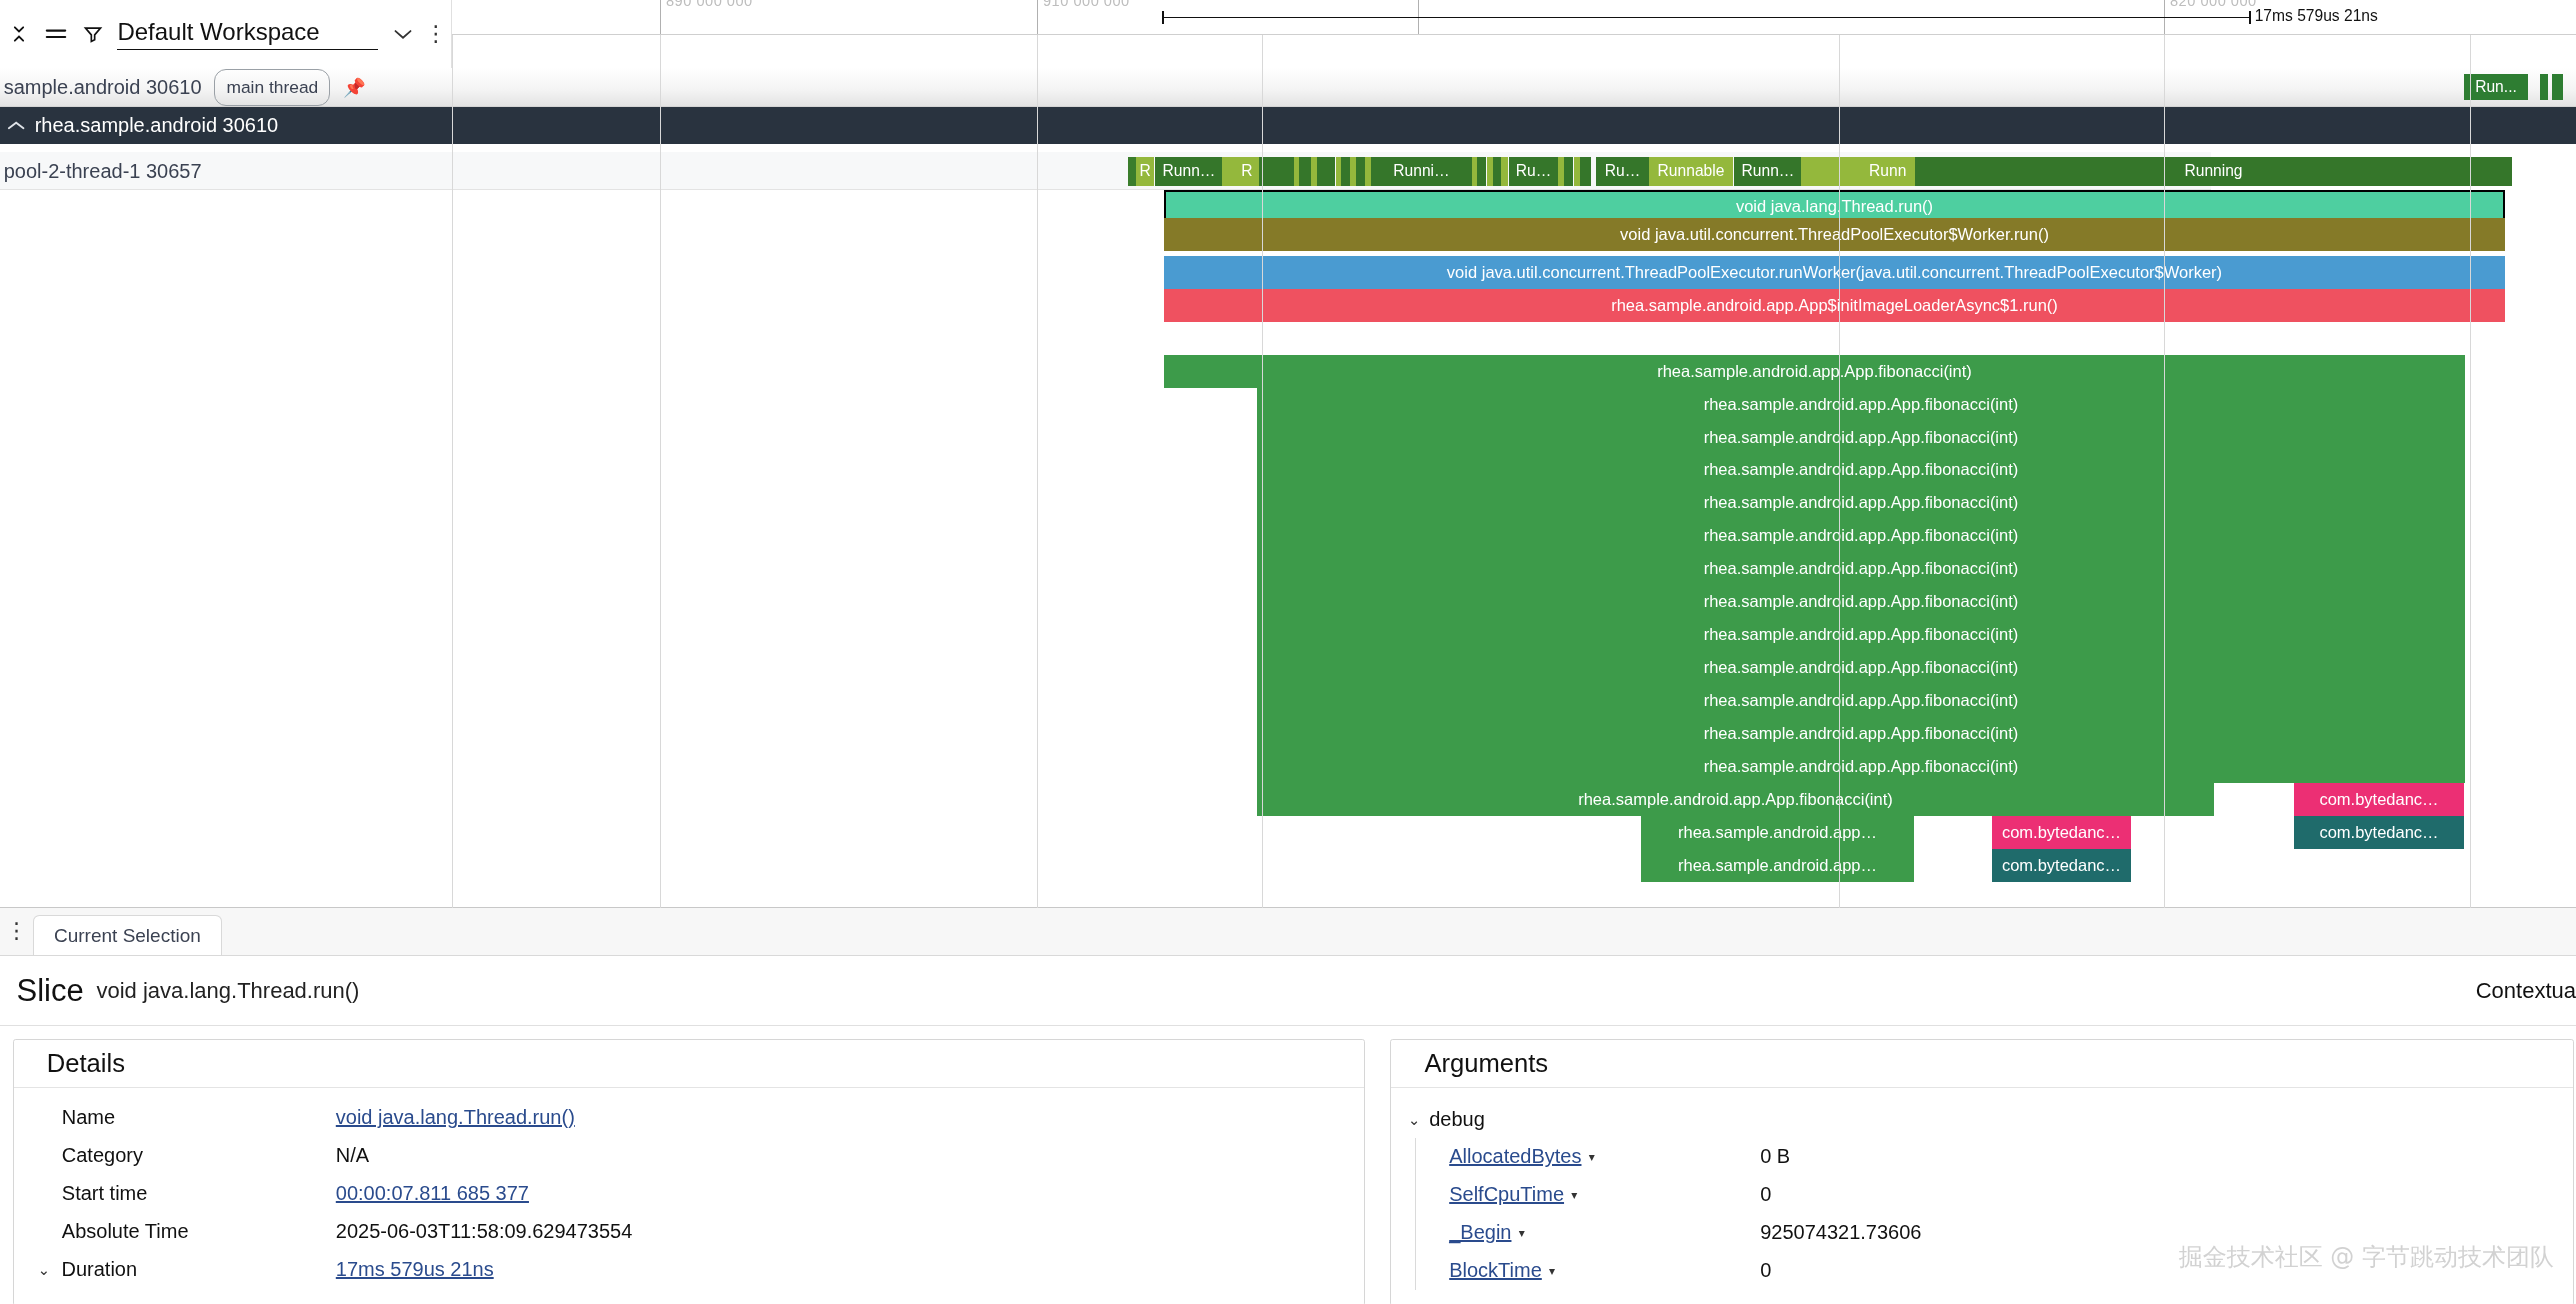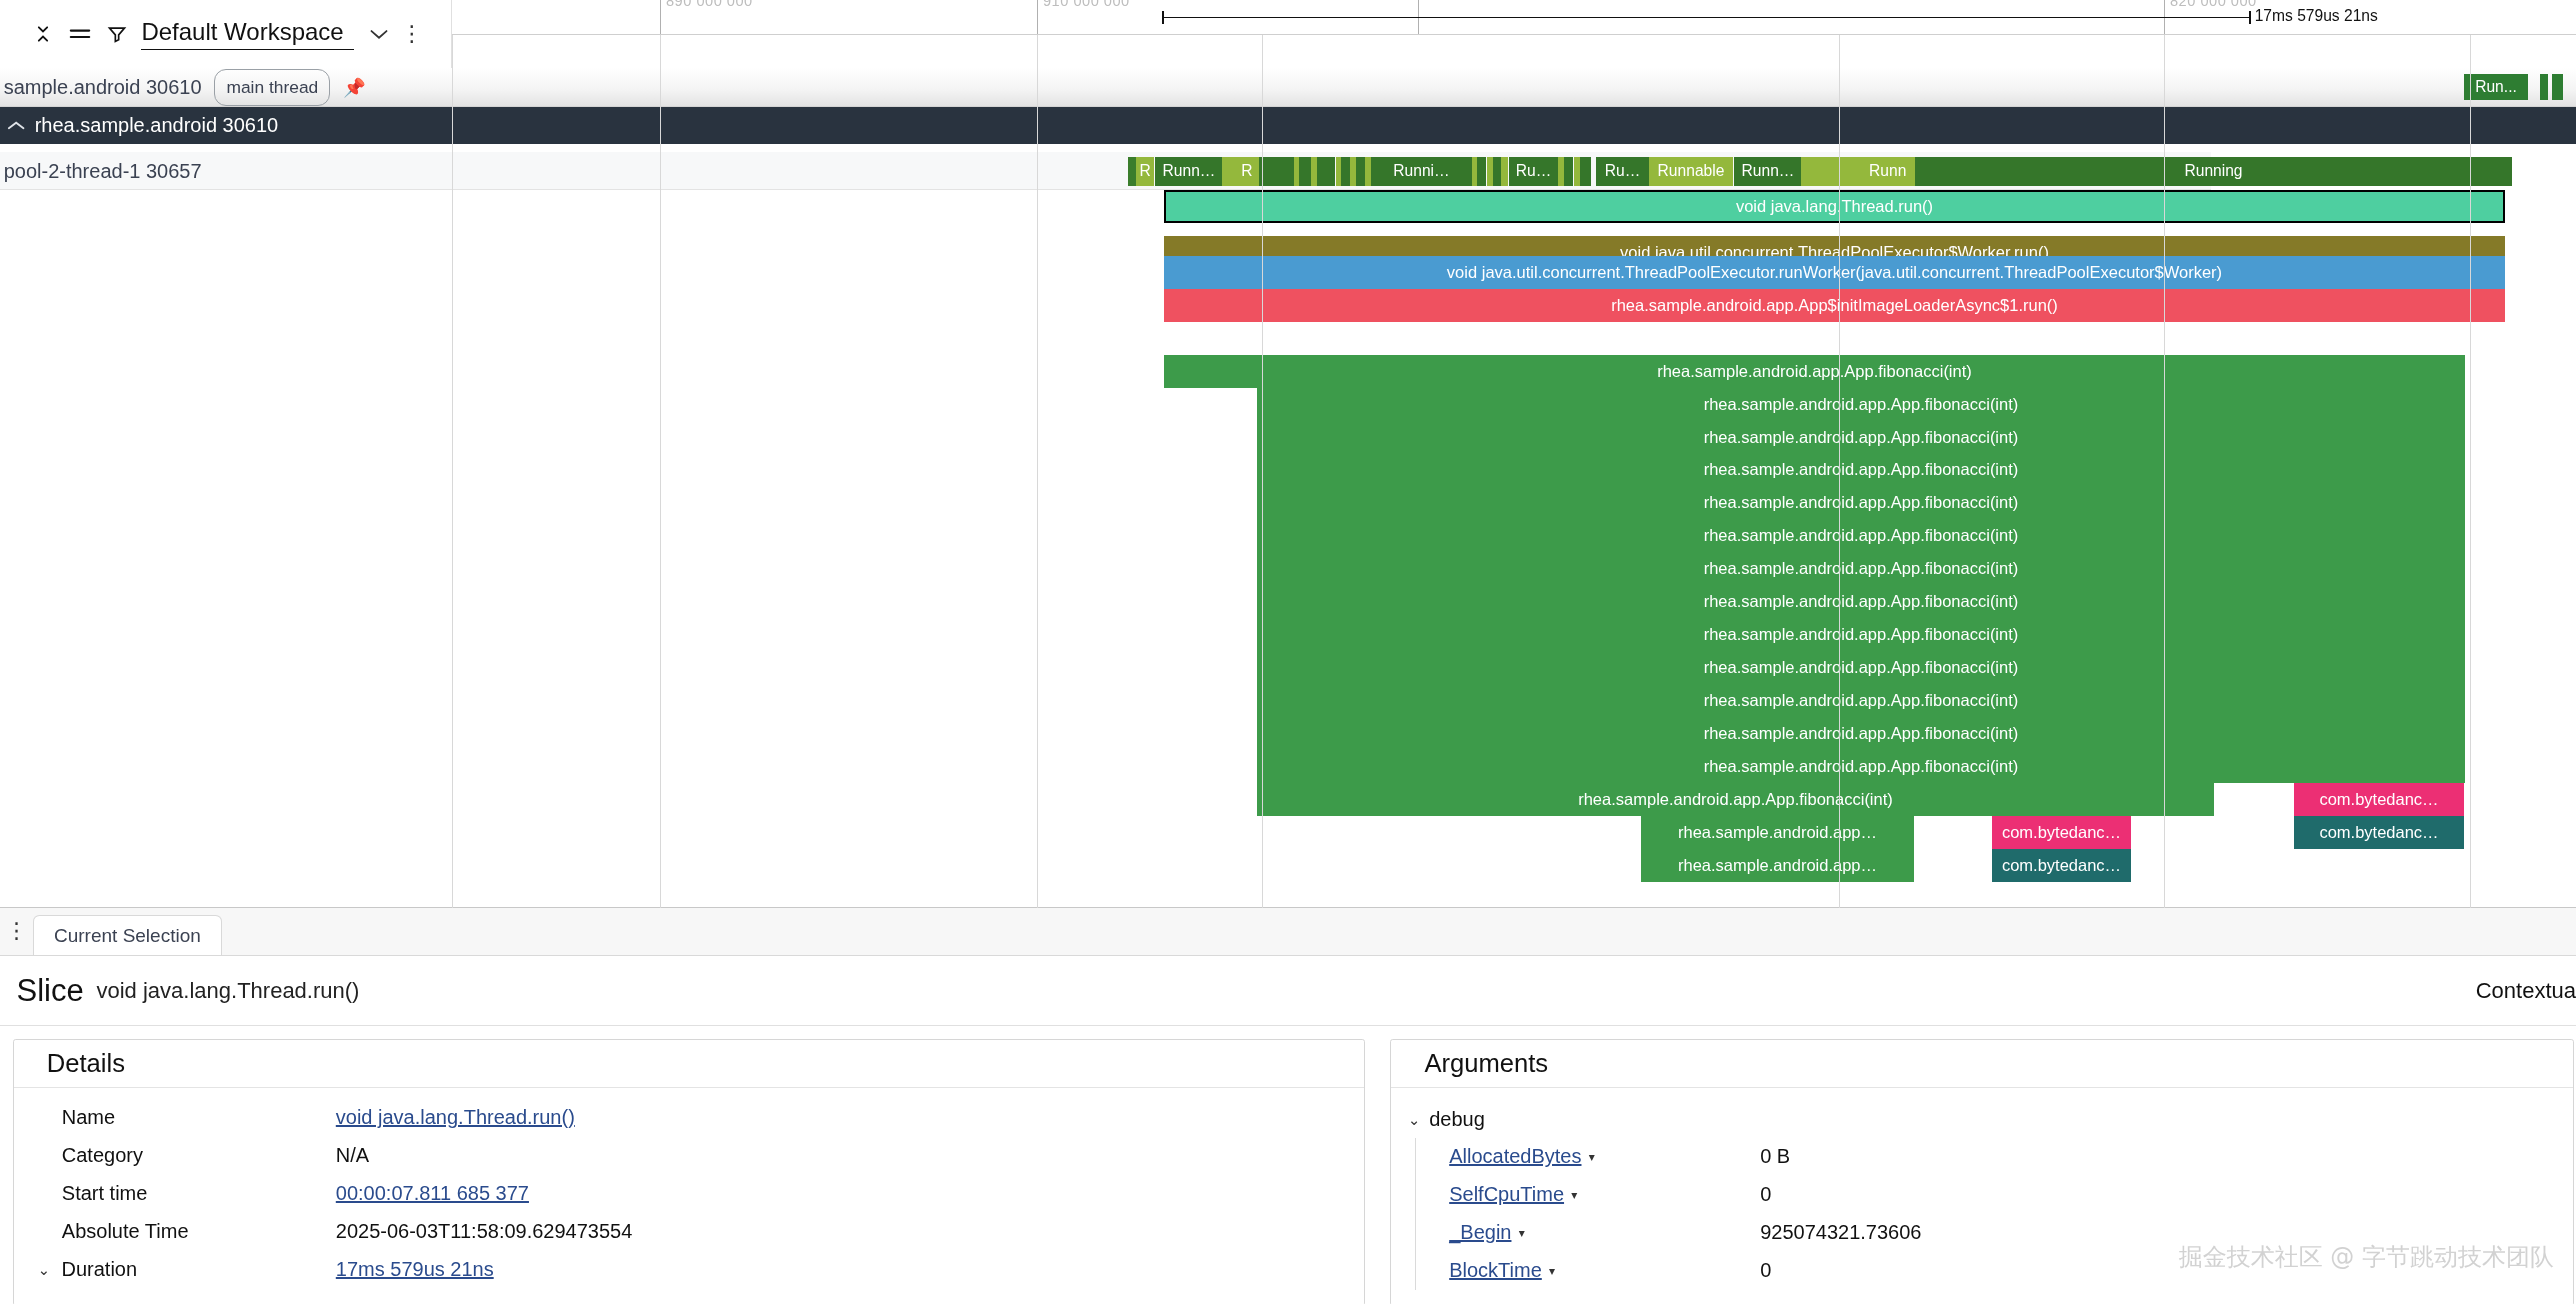--- a/index.html
+++ b/index.html
@@ -41,21 +41,21 @@
   .span-measure .cap-r { right: 0; }
   .span-measure .txt {
     position: absolute; left: 100%; top: -3.7px; margin-left: 3.7px;
     font-size: 15.6px; color: #111; white-space: nowrap;
   }
 
   
   .ws-header {
     position: absolute; left: 0; top: 0; width: 452px; height: 68px;
     background: #fff; display: flex; align-items: center; gap: 12.8px;
-    padding: 0 31px; border-right: 0.9px solid #e0e0e0; z-index: 6;
+    padding: 0 7px; border-right: 0.9px solid #e0e0e0; z-index: 6;
   }
   .ws-icon { width: 24px; height: 24px; display: flex; align-items: center; justify-content: center; color: #1b1b1b; flex: 0 0 auto; }
   .ws-title {
     flex: 1 1 auto; font-size: 24px; color: #111;
     border-bottom: 1.8px solid #111; padding-bottom: 3.7px; white-space: nowrap;
     overflow: hidden;
   }
   .ws-caret { width: 24px; height: 24px; display:flex; align-items:center; justify-content:center; color:#333; }
   .ws-dots { width: 16.5px; display:flex; align-items:center; justify-content:center; color:#333; font-size: 22px; line-height: 1; }
 
@@ -310,21 +310,21 @@
           <div class="state-slice" style="left: 1197px; width: 84px; background: rgb(148, 184, 60);">Runnable</div>
           <div class="state-slice" style="left: 1282px; width: 68px; background: rgb(53, 118, 42);">Runn…</div>
           <div class="state-slice" style="left: 1349px; width: 203px; background: rgb(148, 184, 60);">Runnable</div>
           <div class="state-slice" style="left: 1454px; width: 9.1px; background: rgb(148, 184, 60);"></div>
           <div class="state-slice" style="left: 1463px; width: 597px; background: rgb(53, 118, 42);">Running</div>
         </div>
     </div>
 
     <div class="flame" id="flame">
         <div class="slice selected" style="left: 712px; width: 1341px; top: 0px; background: rgb(78, 207, 160);">void java.lang.Thread.run()</div>
-        <div class="slice" style="left: 712px; width: 1341px; top: 46px; background: rgb(133, 122, 40);">void java.util.concurrent.ThreadPoolExecutor$Worker.run()</div>
+        <div class="slice" style="left: 712px; width: 1341px; top: 28px; background: rgb(133, 122, 40);">void java.util.concurrent.ThreadPoolExecutor$Worker.run()</div>
         <div class="slice" style="left: 712px; width: 1341px; top: 66px; background: rgb(74, 155, 209);">void java.util.concurrent.ThreadPoolExecutor.runWorker(java.util.concurrent.ThreadPoolExecutor$Worker)</div>
         <div class="slice" style="left: 712px; width: 1341px; top: 99px; background: rgb(239, 81, 96);">rhea.sample.android.app.App$initImageLoaderAsync$1.run()</div>
         <div class="slice" style="left: 712px; width: 1301px; top: 165px; background: rgb(61, 155, 74);">rhea.sample.android.app.App.fibonacci(int)</div>
         <div class="slice" style="left: 805px; width: 1208px; top: 198px; background: rgb(61, 155, 74);">rhea.sample.android.app.App.fibonacci(int)</div>
         <div class="slice" style="left: 805px; width: 1208px; top: 231px; background: rgb(61, 155, 74);">rhea.sample.android.app.App.fibonacci(int)</div>
         <div class="slice" style="left: 805px; width: 1208px; top: 263px; background: rgb(61, 155, 74);">rhea.sample.android.app.App.fibonacci(int)</div>
         <div class="slice" style="left: 805px; width: 1208px; top: 296px; background: rgb(61, 155, 74);">rhea.sample.android.app.App.fibonacci(int)</div>
         <div class="slice" style="left: 805px; width: 1208px; top: 329px; background: rgb(61, 155, 74);">rhea.sample.android.app.App.fibonacci(int)</div>
         <div class="slice" style="left: 805px; width: 1208px; top: 362px; background: rgb(61, 155, 74);">rhea.sample.android.app.App.fibonacci(int)</div>
         <div class="slice" style="left: 805px; width: 1208px; top: 395px; background: rgb(61, 155, 74);">rhea.sample.android.app.App.fibonacci(int)</div>

